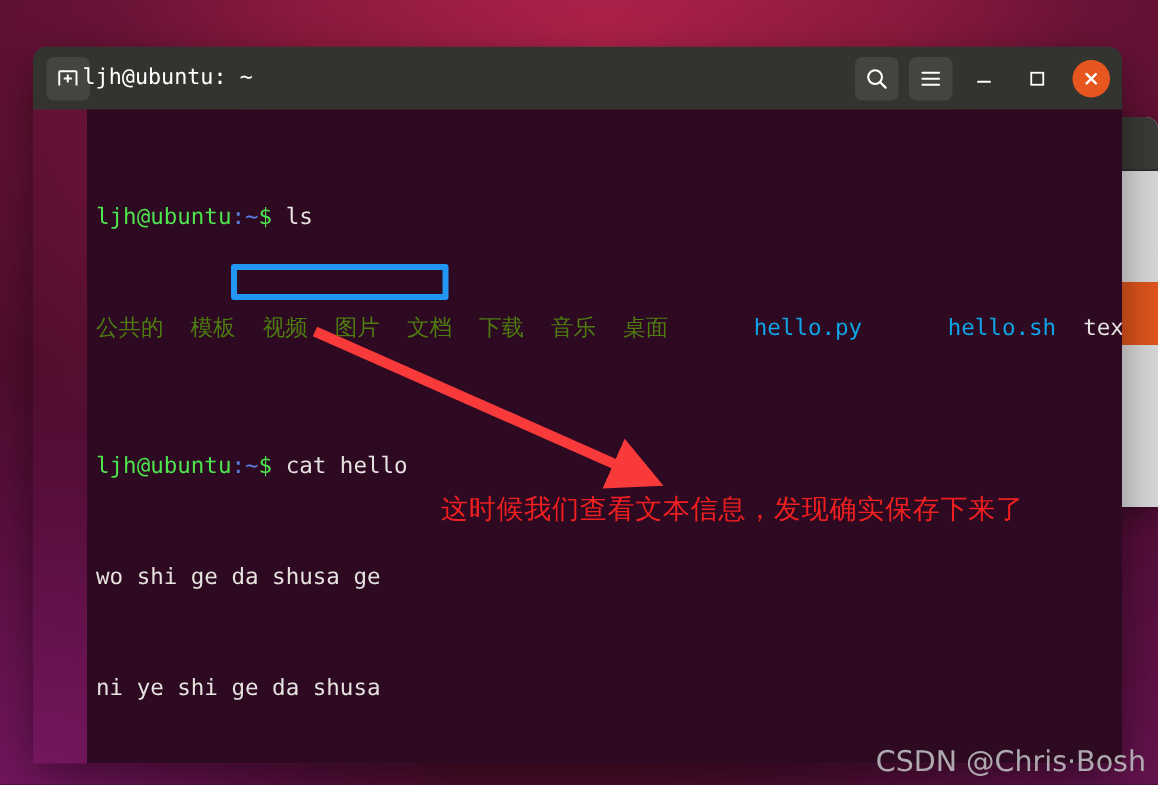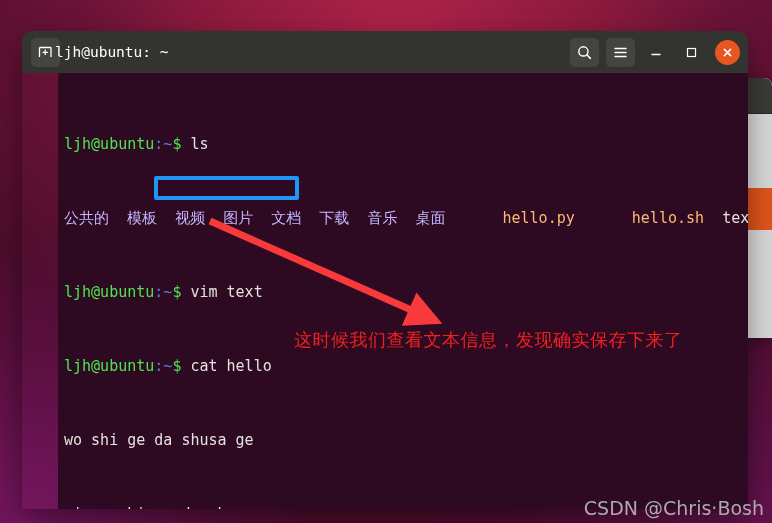--- a/index.html
+++ b/index.html
@@ -173,23 +173,23 @@
     font-size: 15px;
     line-height: 18.5px;
     white-space: pre;
     color: #d8d4d0;
     margin-left: 36px;
   }
 
   .t-line { height: 18.5px; }
   .c-green  { color: #4ee44e; }
   .c-blue   { color: #5a7fe0; }
-  .c-dirblue{ color: #c4b5fd; }
+  .c-dirblue{ color: #4d7c0f; }
   .c-white  { color: #e6e2de; }
-  .c-lgreen { color: #fdba74; padding-left: 39px; }
+  .c-lgreen { color: #0ea5e9; padding-left: 39px; }
 
   
   #highlight-box {
     position: absolute;
     left: 96px;
     top: 103px;
     width: 145px;
     height: 24px;
     border: 4px solid #2196f3;
     border-radius: 2px;
@@ -290,21 +290,20 @@
 
     </div>
   </div>
 
   <div id="terminal-body">
 
     <div class="t-line"><span class="c-green">ljh@ubuntu</span><span class="c-blue">:~</span><span class="c-green">$</span><span class="c-white"> ls</span></div>
 
     <div class="t-line"><span class="c-dirblue">公共的</span><span>  </span><span class="c-dirblue">模板</span><span>  </span><span class="c-dirblue">视频</span><span>  </span><span class="c-dirblue">图片</span><span>  </span><span class="c-dirblue">文档</span><span>  </span><span class="c-dirblue">下载</span><span>  </span><span class="c-dirblue">音乐</span><span>  </span><span class="c-dirblue">桌面</span><span>  </span><span class="c-lgreen">hello.py</span><span>  </span><span class="c-lgreen">hello.sh</span><span>  </span><span class="c-white">text</span></div>
 
-    <div class="t-line"><span class="c-green">ljh@ubuntu</span><span class="c-blue">:~</span><span class="c-green">$</span><span class="c-white"> vim text</span></div>
 
     <div class="t-line"><span class="c-green">ljh@ubuntu</span><span class="c-blue">:~</span><span class="c-green">$</span><span class="c-white"> cat hello</span></div>
 
     <div class="t-line"><span class="c-white">wo shi ge da shusa ge</span></div>
 
     <div class="t-line"><span class="c-white">ni ye shi ge da shusa</span></div>
 
     
     
     

